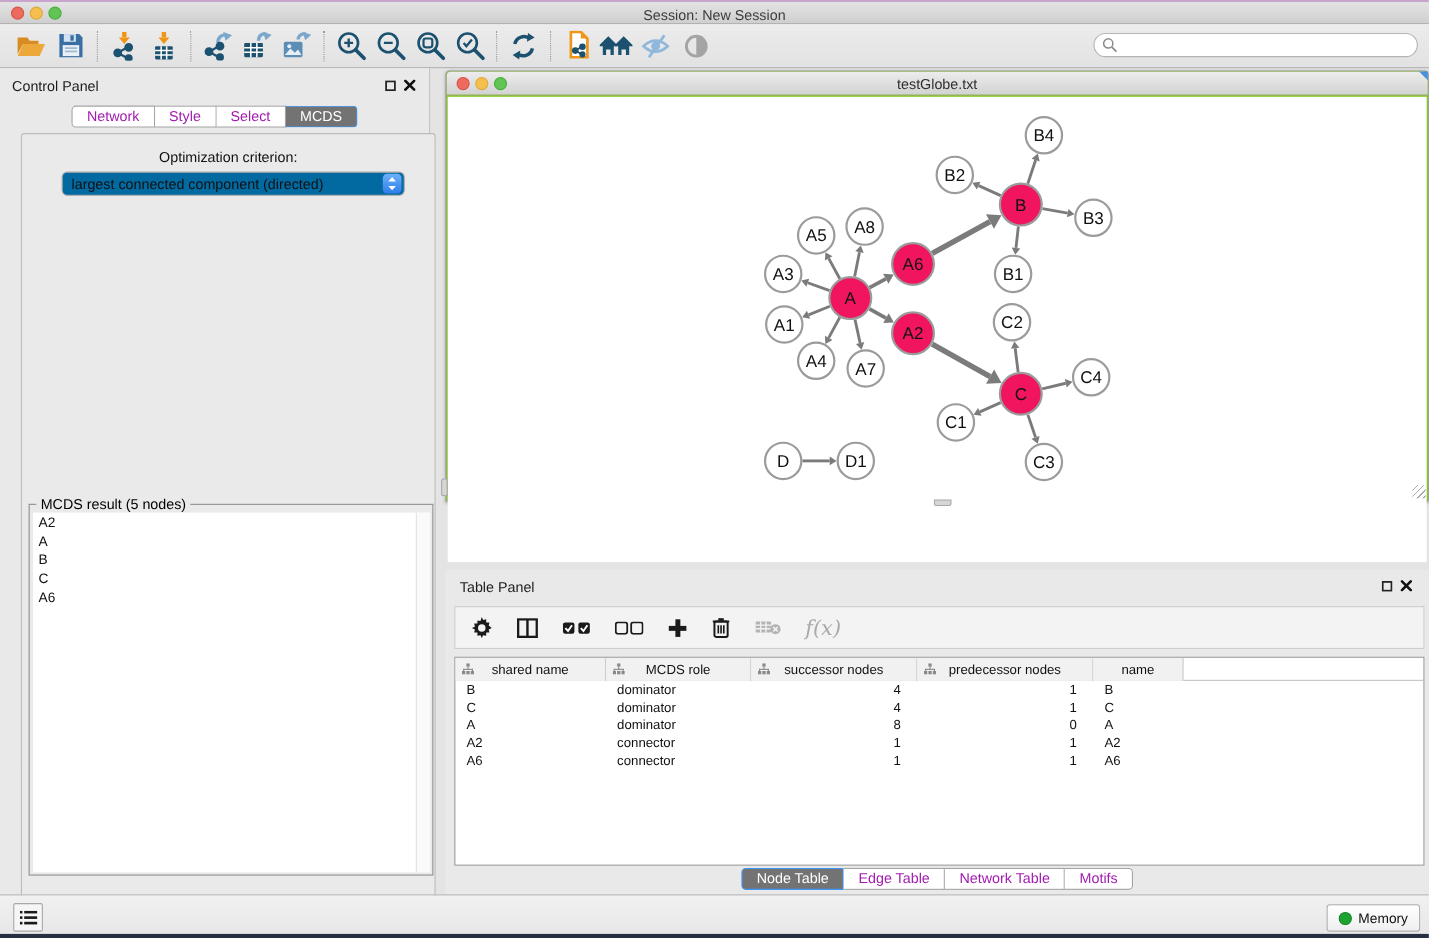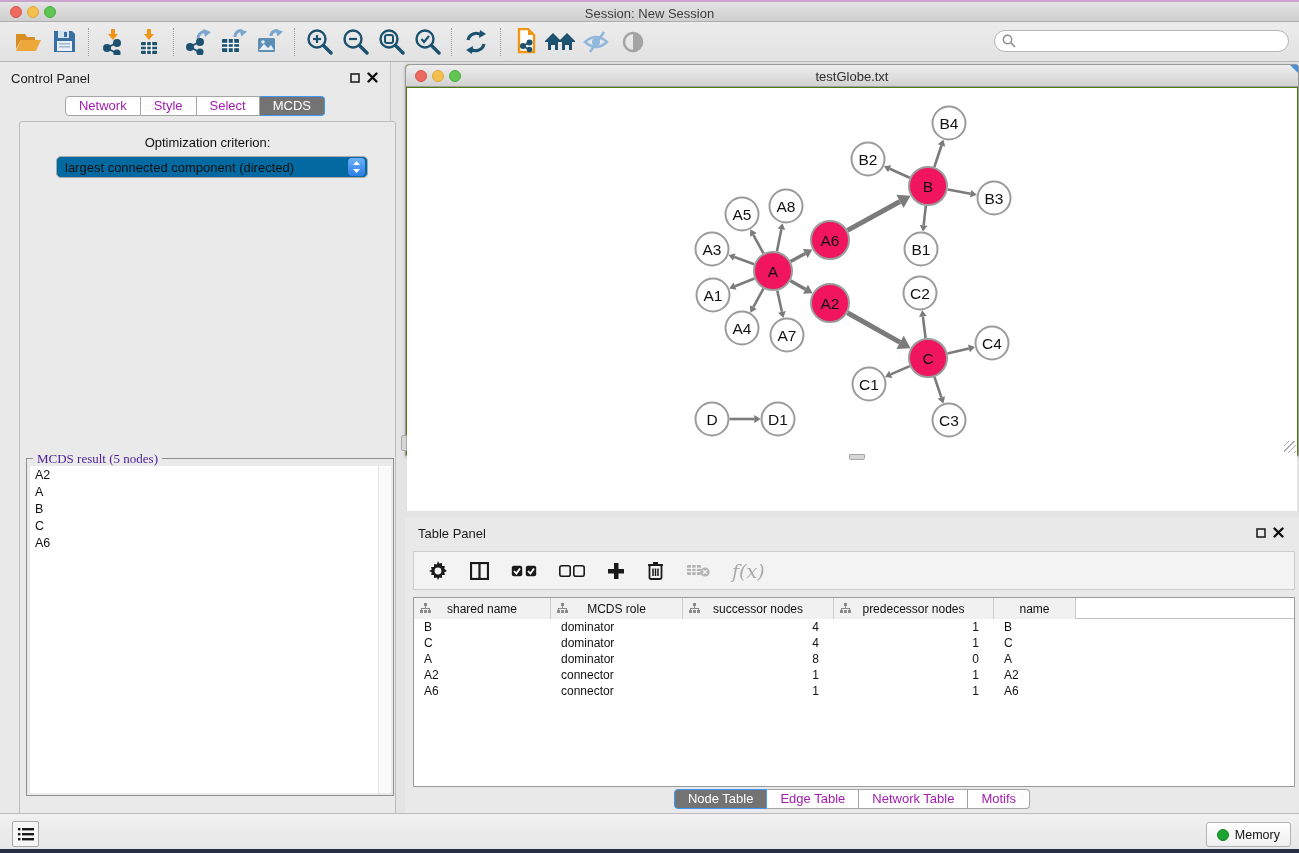--- a/index.html
+++ b/index.html
@@ -40,27 +40,27 @@
   #criterion-label { width:100%; text-align:center; top:13px; font-size:13px; color:#111; }
   #criterion-select { left:36px; top:34px; width:312px; height:22px; background:#0369a1; border:1px solid #a9a9a9;
     border-radius:5px; font-size:13px; color:#111; display:flex; align-items:center; padding-left:8px; }
   #criterion-stepper { position:absolute; right:2px; top:1px; width:17px; height:18px; border-radius:4px;
     background:linear-gradient(#6cb1f9,#2e7de9); display:flex; flex-direction:column; align-items:center; justify-content:center; }
   #criterion-stepper svg { display:block; }
   .cp-buttons { top:68px; width:100%; display:flex; justify-content:center; gap:14px; }
   .push-btn { height:21px; background:linear-gradient(#ffffff,#f1f1f1); border:1px solid #acacac; border-radius:4px;
     font-size:13px; color:#111; padding:0 16px; font-family:"Liberation Sans",sans-serif; }
   #mcds-result-box { left:6px; top:336px; width:368px; height:338px; border:1px solid #8f8f8f; }
-  #mcds-result-legend { position:absolute; left:6px; top:-8px; background:#eaeaea; padding:0 4px; font-size:13px; color:#4c1d95;font-family:Liberation Serif, serif; }
+  #mcds-result-legend { position:absolute; left:6px; top:-8px; background:#eaeaea; padding:0 4px; font-size:13px; color:#000000; }
   #mcds-list { position:absolute; left:3px; top:7px; width:361px; height:327px; background:#fff; overflow:hidden; }
   #mcds-scroll { position:absolute; right:0; top:0; width:13px; height:100%; background:#fafafa; border-left:1px solid #e3e3e3; }
   .mcds-item { font-size:12.5px; color:#111; padding:1.5px 0 1.5px 5px; }
 
   
-  #network-window { left:405px; top:64px; width:894px; height:392px; background:#4d7c0f; border:1px solid #9a9a9a;
+  #network-window { left:405px; top:64px; width:894px; height:392px; background:#84cc16; border:1px solid #9a9a9a;
     border-radius:4px 4px 0 0; box-shadow:0 1px 3px rgba(0,0,0,.25); }
   #nw-titlebar { left:0; top:0; width:100%; height:22px; background:linear-gradient(#ededed,#d2d2d2);
     border-bottom:1px solid #9f9f9f; border-radius:4px 4px 0 0; }
   #nw-title { width:100%; text-align:center; top:4px; font-size:13px; color:#2e2e2e; }
   #nw-canvas { left:1px; top:23px; width:890px; height:423px; background:#fff; }
   #nw-corner-tri { right:0; top:0; width:0; height:0; border-top:8px solid #4a90d9; border-left:8px solid transparent; }
   #nw-grip { right:2px; bottom:2px; width:12px; height:12px;
     background:repeating-linear-gradient(135deg,transparent 0 3px,#aaa 3px 4px); }
   #nw-left-handle { left:-5px; top:370px; width:6px; height:16px; background:#d6d6d6; border:1px solid #a8a8a8; border-radius:2px 0 0 2px; }
   #nw-bottom-handle { left:443px; bottom:-5px; width:16px; height:6px; background:#d6d6d6; border:1px solid #a8a8a8; border-radius:0 0 2px 2px; }

